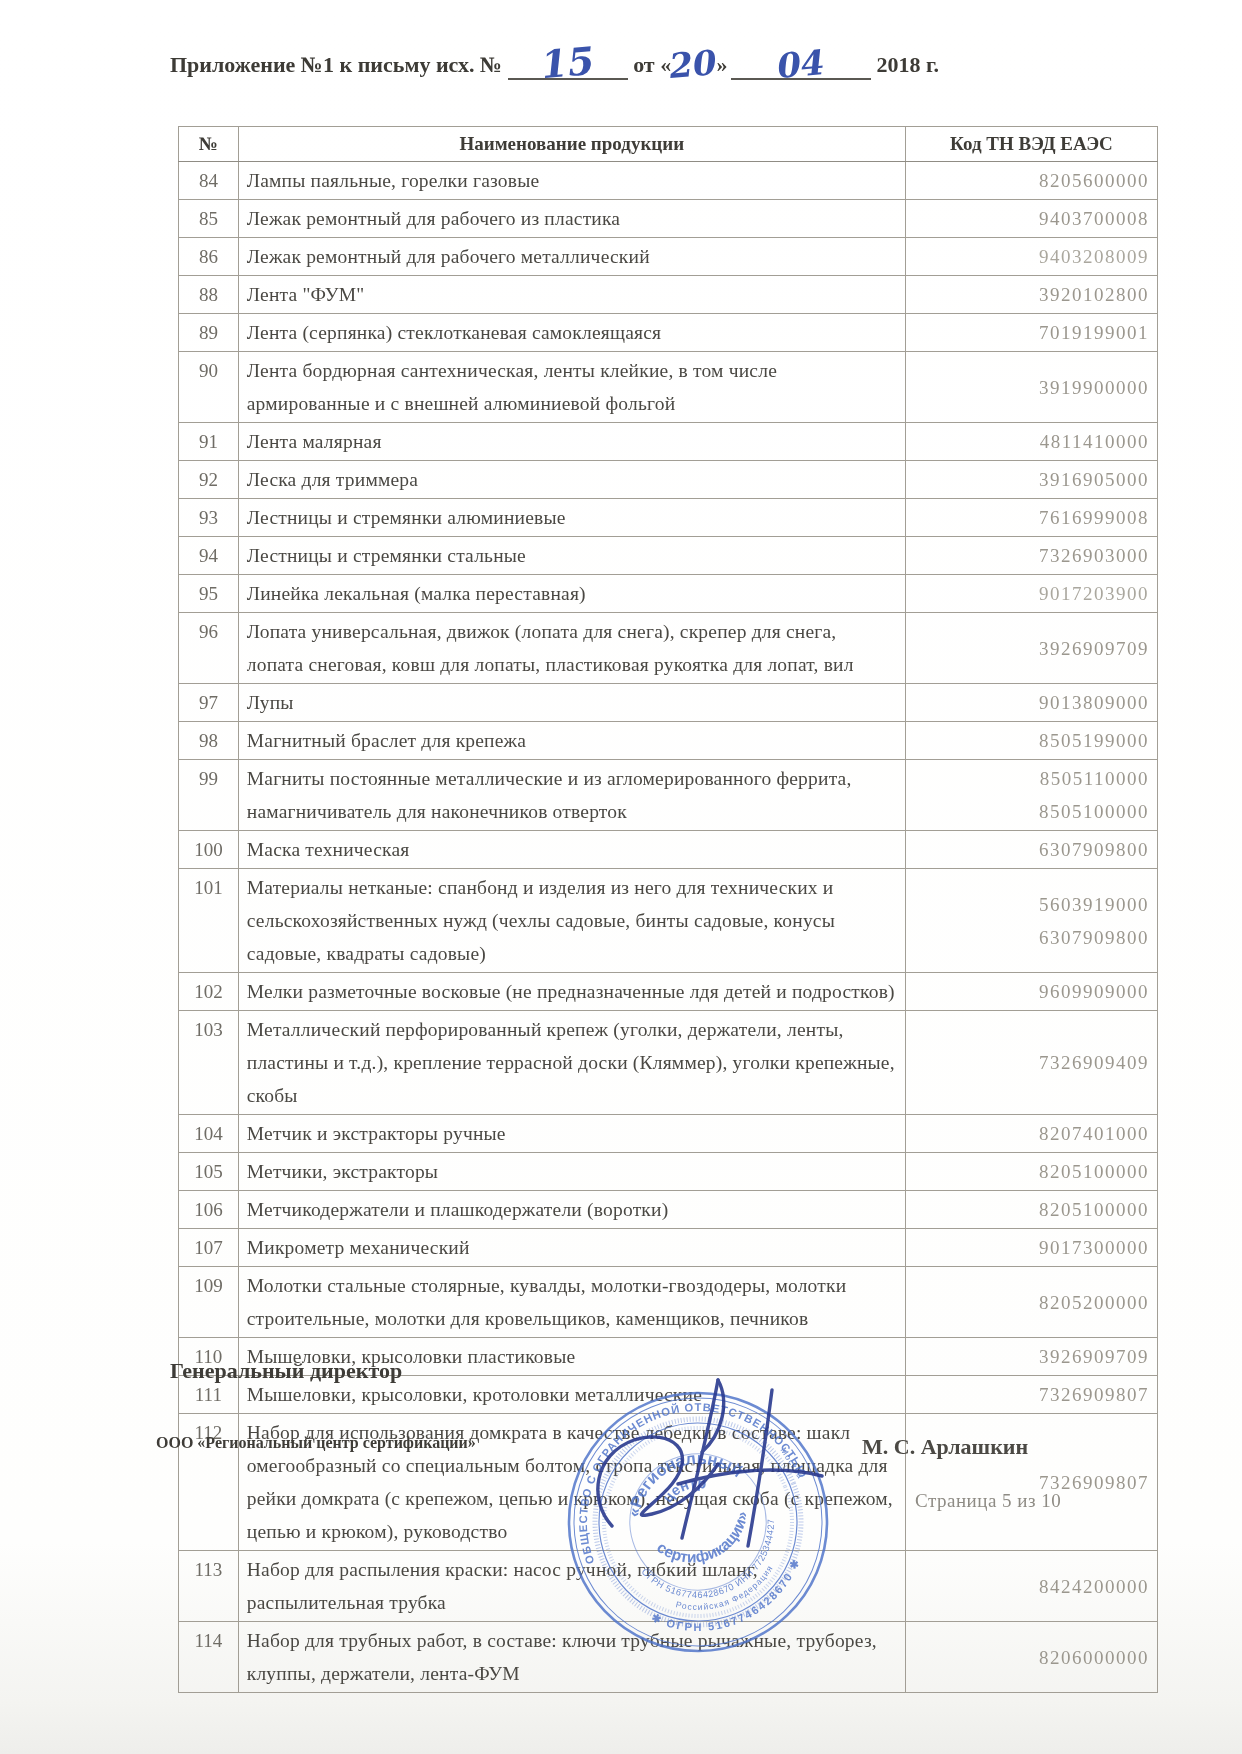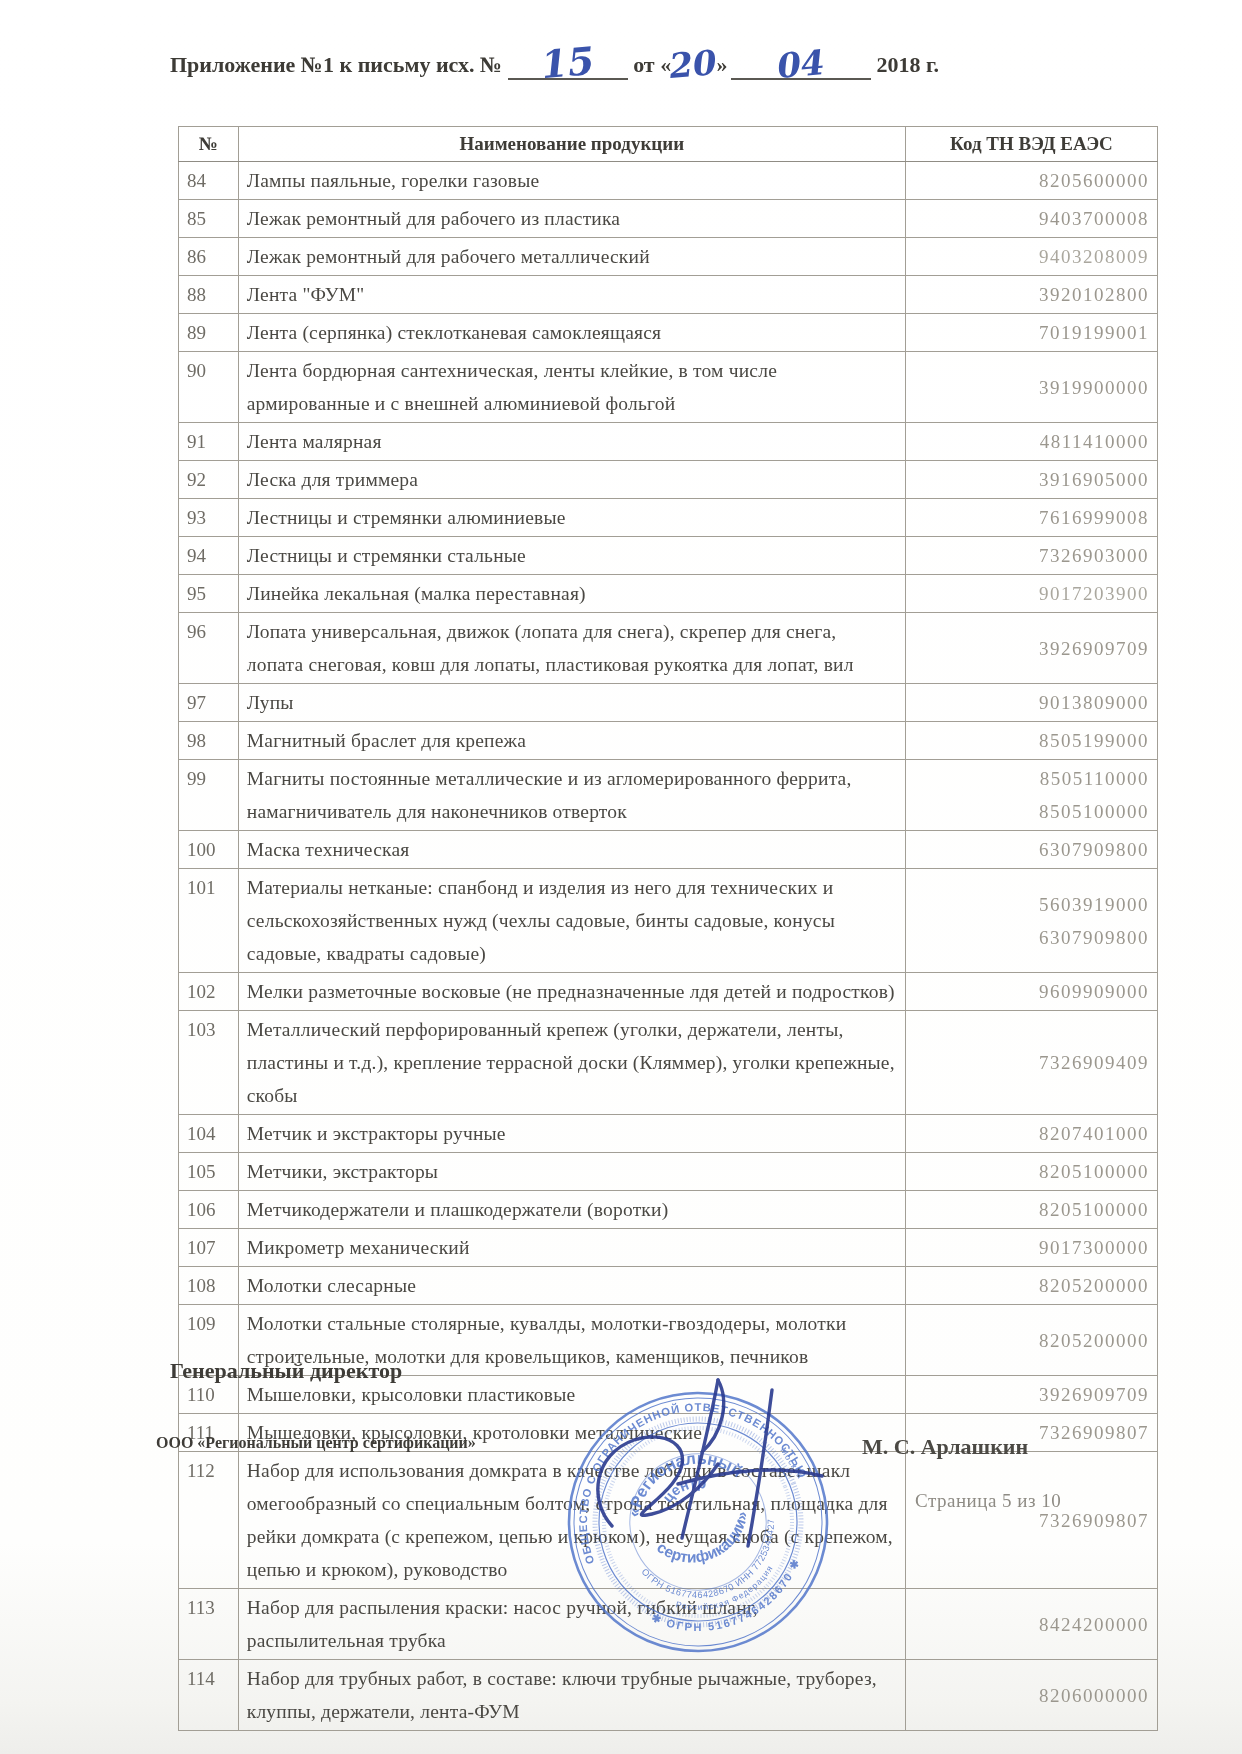--- a/index.html
+++ b/index.html
@@ -41,21 +41,21 @@
   table.products th, table.products td{
     border:1px solid #a29e95;
     padding:2px 8px;
   }
   table.products th{
     font-weight:bold;color:#3e3c37;text-align:center;
     height:30px;font-size:19px;
     border-bottom:1px solid #8f8c84;
   }
   td.c-num{
-    width:44px;vertical-align:top;
+    width:44px;text-align:center;vertical-align:top;
     color:#6f6c65;font-size:19px;line-height:33px;padding:1px 2px;
   }
   td.c-name{
     width:690px;text-align:left;vertical-align:top;
     line-height:33px;padding:1px 10px 1px 13px;letter-spacing:.2px;
   }
   td.c-code{
     width:246px;text-align:right;vertical-align:middle;
     color:#9b978e;font-size:19px;letter-spacing:1.5px;
     padding:1px 14px 1px 4px;line-height:33px;white-space:pre-line;
@@ -248,25 +248,20 @@
             <td class="c-name">Метчикодержатели и плашкодержатели (воротки)</td>
             <td class="c-code">8205100000</td>
           </tr>
 
           <tr>
             <td class="c-num">107</td>
             <td class="c-name">Микрометр механический</td>
             <td class="c-code">9017300000</td>
           </tr>
 
-          <tr>
-            <td class="c-num">108</td>
-            <td class="c-name">Молотки слесарные</td>
-            <td class="c-code">8205200000</td>
-          </tr>
 
           <tr>
             <td class="c-num">109</td>
             <td class="c-name">Молотки стальные столярные, кувалды, молотки-гвоздодеры, молотки строительные, молотки для кровельщиков, каменщиков, печников</td>
             <td class="c-code">8205200000</td>
           </tr>
 
           <tr>
             <td class="c-num">110</td>
             <td class="c-name">Мышеловки, крысоловки пластиковые</td>

